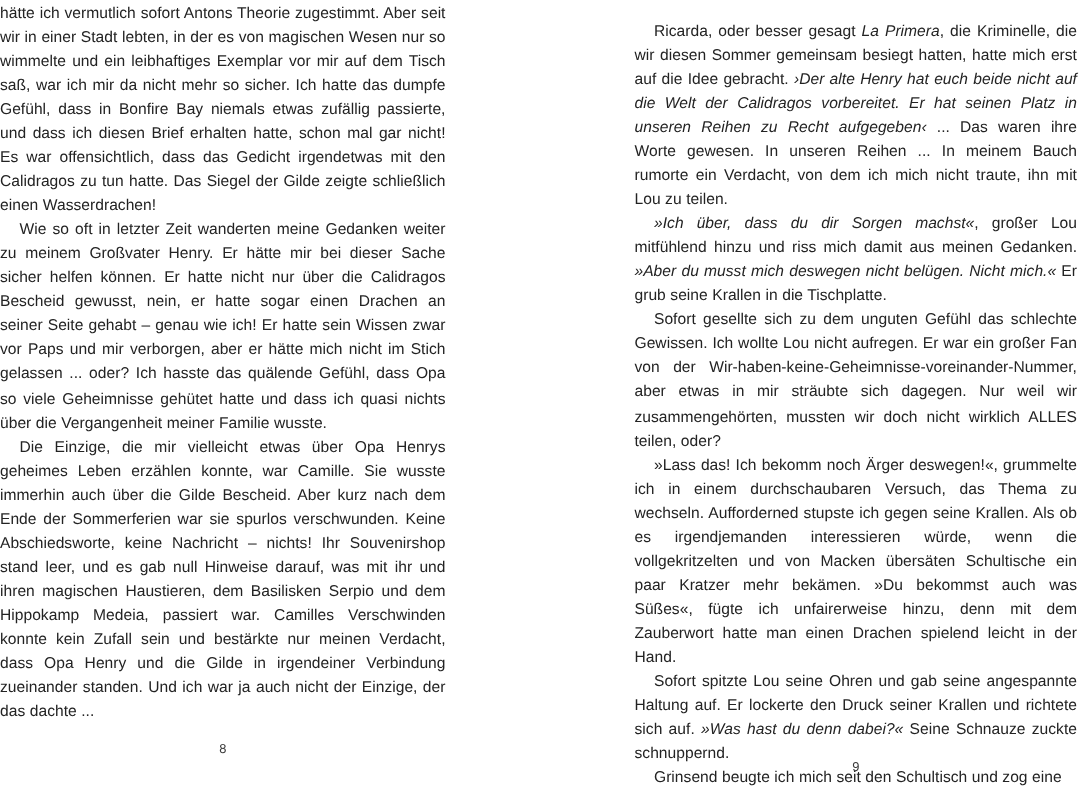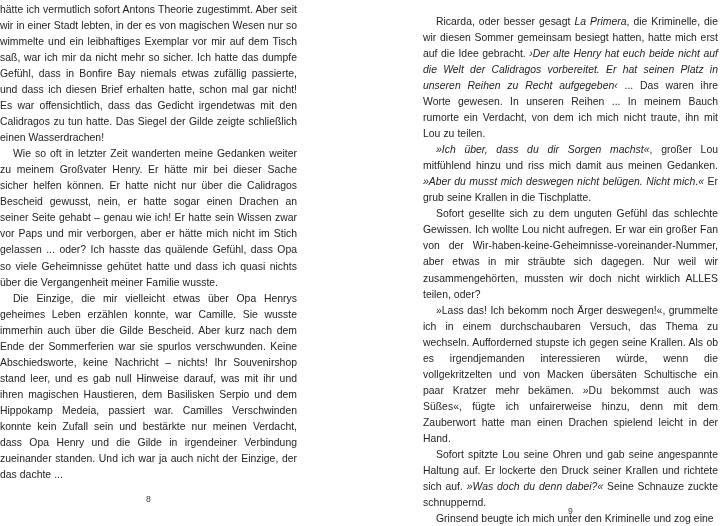--- a/index.html
+++ b/index.html
@@ -75,19 +75,19 @@
       </div>
     <div class="folio">8</div>
   </div>
 
   <div class="page page-right">
     <div class="textblock">
         <p class="para indent"><span>Ricarda, oder besser gesagt </span><span class="it">La Primera</span><span>, die Kriminelle, die wir diesen Sommer gemeinsam besiegt hatten, hatte mich erst auf die Idee gebracht. </span><span class="it">›Der alte Henry hat euch beide nicht auf die Welt der Calidragos vorbereitet. Er hat seinen Platz in unseren Reihen zu Recht aufgegeben‹</span><span> ... Das waren ihre Worte gewesen. In unseren Reihen ... In meinem Bauch rumorte ein Verdacht, von dem ich mich nicht traute, ihn mit Lou zu teilen.</span></p>
         <p class="para indent"><span class="it">»Ich über, dass du dir Sorgen machst«</span><span>, großer Lou mitfühlend hinzu und riss mich damit aus meinen Gedanken. </span><span class="it">»Aber du musst mich deswegen nicht belügen. Nicht mich.«</span><span> Er grub seine Krallen in die Tischplatte.</span></p>
         <p class="para indent"><span>Sofort gesellte sich zu dem unguten Gefühl das schlechte Gewissen. Ich wollte Lou nicht aufregen. Er war ein großer Fan von der Wir-haben-keine-Geheimnisse-voreinander-Nummer, aber etwas in mir sträubte sich dagegen. Nur weil wir zusammengehörten, mussten wir doch nicht wirklich ALLES teilen, oder?</span></p>
         <p class="para indent"><span>»Lass das! Ich bekomm noch Ärger deswegen!«, grummelte ich in einem durchschaubaren Versuch, das Thema zu wechseln. Aufforderned stupste ich gegen seine Krallen. Als ob es irgendjemanden interessieren würde, wenn die vollgekritzelten und von Macken übersäten Schultische ein paar Kratzer mehr bekämen. »Du bekommst auch was Süßes«, fügte ich unfairerweise hinzu, denn mit dem Zauberwort hatte man einen Drachen spielend leicht in der Hand.</span></p>
-        <p class="para indent"><span>Sofort spitzte Lou seine Ohren und gab seine angespannte Haltung auf. Er lockerte den Druck seiner Krallen und richtete sich auf. </span><span class="it">»Was doch du denn dabei?«</span><span> Seine Schnauze zuckte schnuppernd.</span></p>
-        <p class="para indent"><span>Grinsend beugte ich mich unter den Kriminelle und zog eine</span></p>
+        <p class="para indent"><span>Sofort spitzte Lou seine Ohren und gab seine angespannte Haltung auf. Er lockerte den Druck seiner Krallen und richtete sich auf. </span><span class="it">»Was hast du denn dabei?«</span><span> Seine Schnauze zuckte schnuppernd.</span></p>
+        <p class="para indent"><span>Grinsend beugte ich mich seit den Schultisch und zog eine</span></p>
       </div>
     <div class="folio">9</div>
   </div>
 
 </div>
 
 </body></html>

